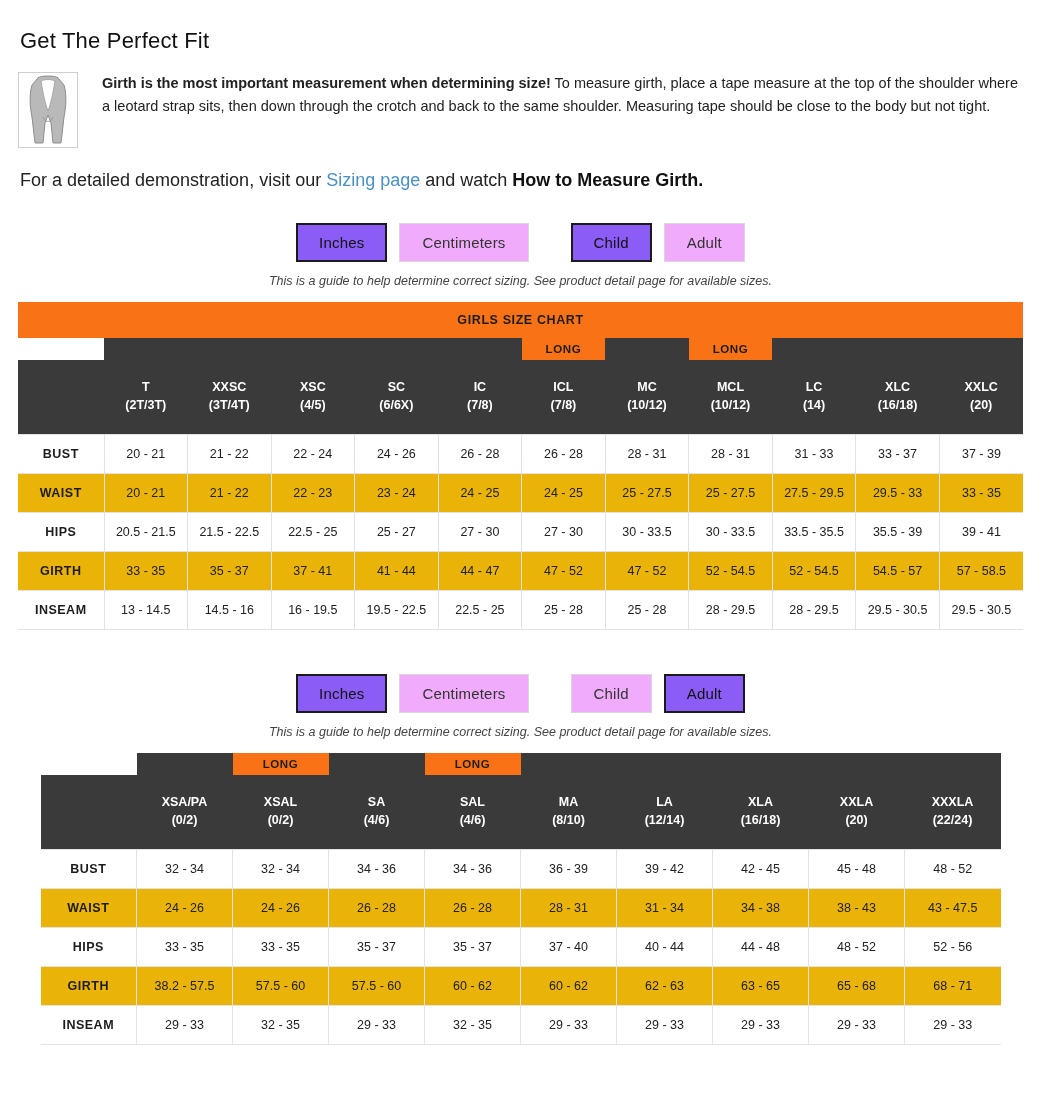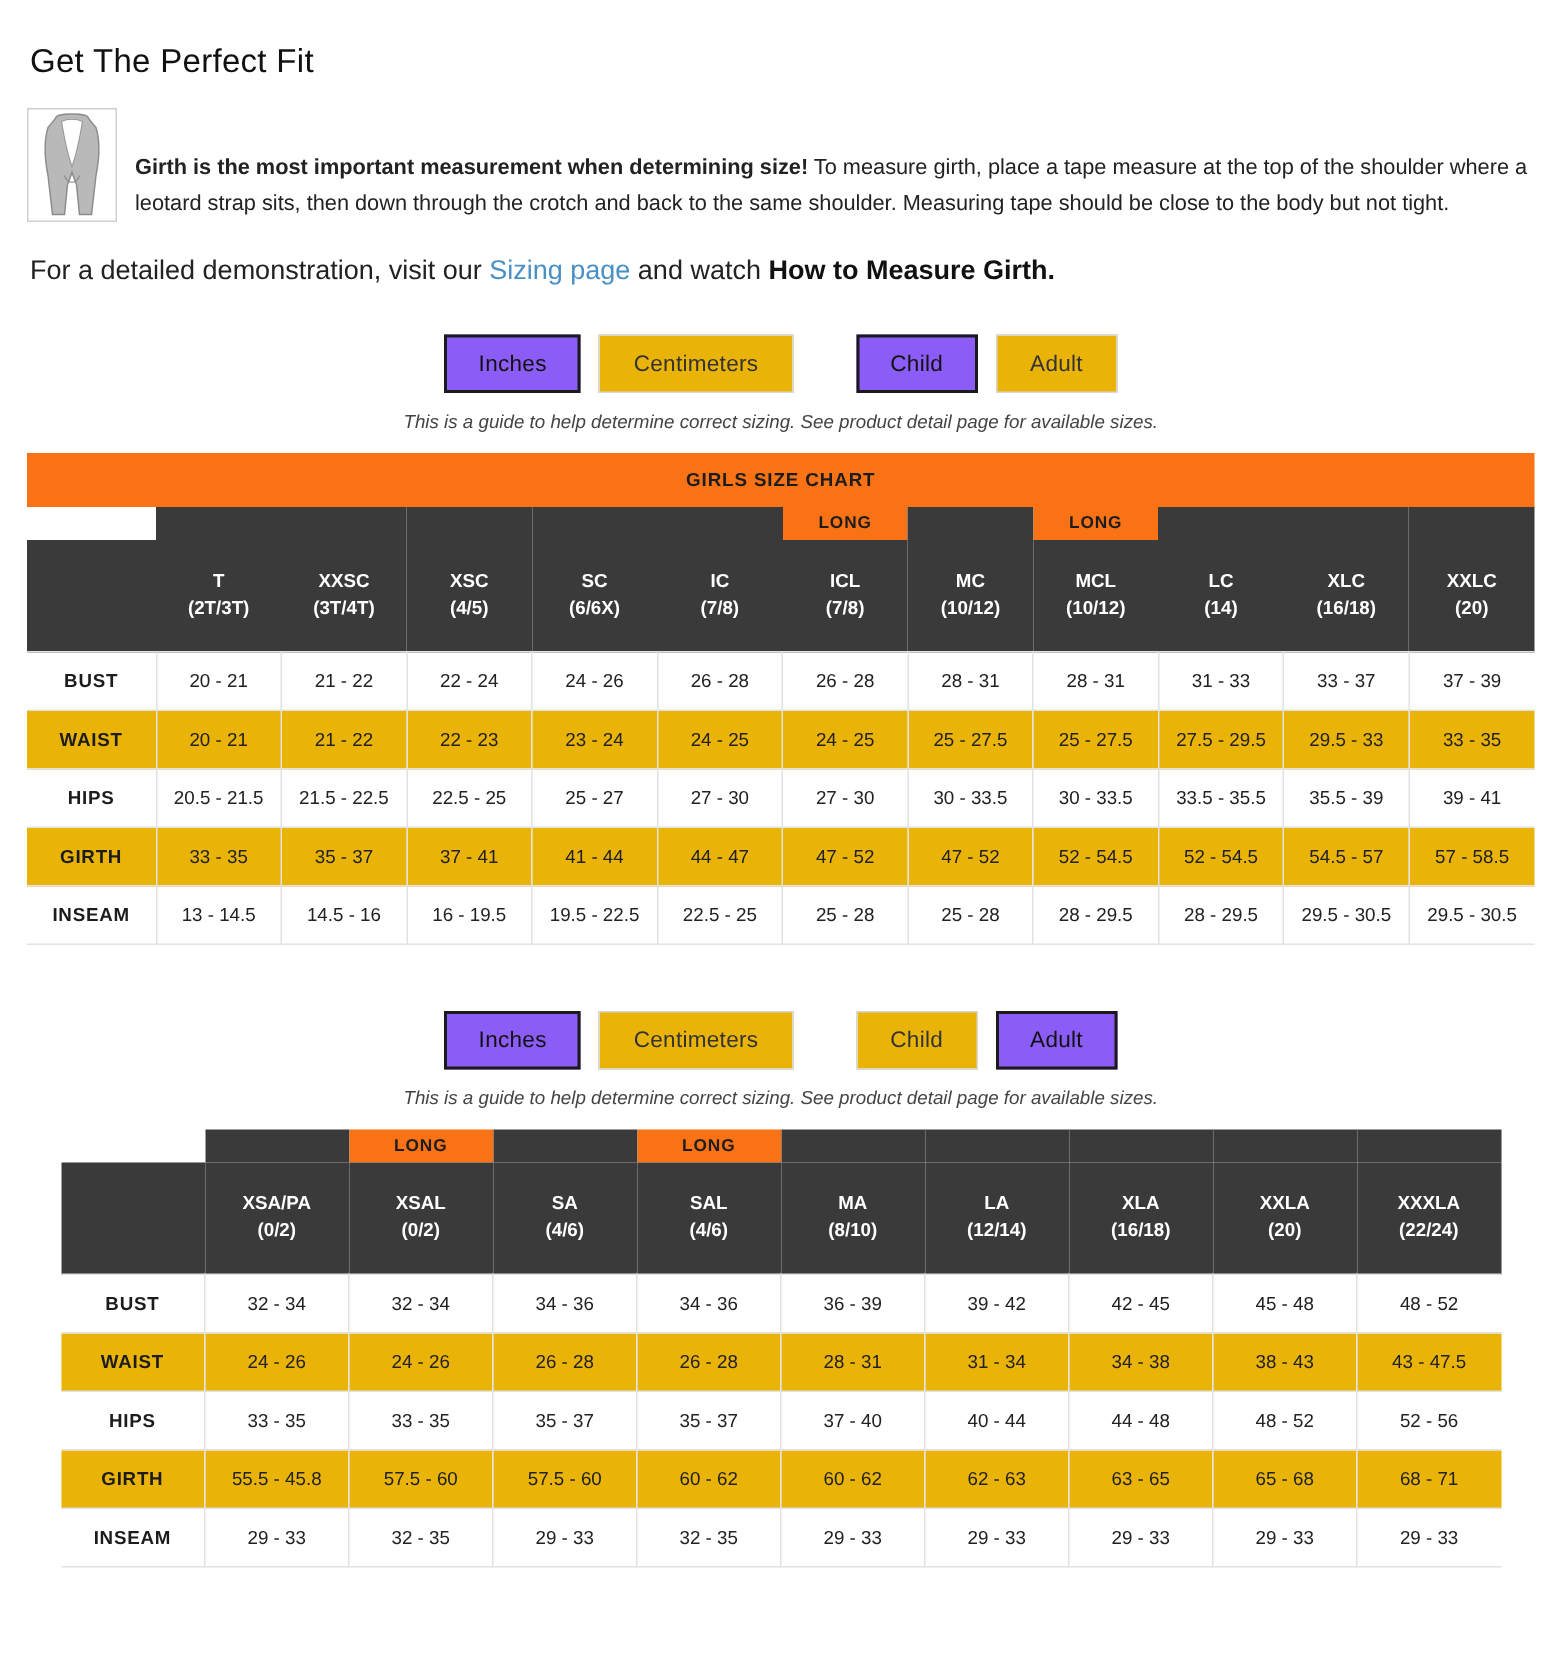--- a/index.html
+++ b/index.html
@@ -21,22 +21,22 @@
   }
   h1.title {
     font-size: 22px;
     font-weight: 400;
     letter-spacing: 0.2px;
     margin: 6px 0 18px 2px;
     color: #111;
   }
   .intro {
     display: flex;
-    align-items: flex-end;
-    gap: 12px;
+    align-items: flex-start;
+    gap: 24px;
     margin-bottom: 18px;
   }
   .leotard-figure {
     flex: 0 0 auto;
     width: 60px;
     height: 76px;
     border: 1px solid #cfcfcf;
     background: #fff;
     box-sizing: border-box;
     position: relative;
@@ -73,21 +73,21 @@
     gap: 12px;
     margin: 28px 0 12px 0;
   }
   .toggle-row.second {
     margin-top: 44px;
   }
   .btn {
     font-family: "Liberation Sans", sans-serif;
     font-size: 15px;
     color: #333;
-    background: #eab308;
+    background: #f0abfc;
     border: 1px solid #d8d8d8;
     padding: 11px 22px;
     box-sizing: border-box;
     cursor: pointer;
     letter-spacing: 0.2px;
     line-height: 1;
   }
   .btn.active {
     background: #8b5cf6;
     border: 2px solid #1a1a1a;
@@ -463,21 +463,21 @@
         <td>35 - 37</td>
         <td>35 - 37</td>
         <td>37 - 40</td>
         <td>40 - 44</td>
         <td>44 - 48</td>
         <td>48 - 52</td>
         <td>52 - 56</td>
       </tr>
       <tr class="data-row alt">
         <th class="rowlabel">GIRTH</th>
-        <td>55.5 - 45.8</td>
+        <td>38.2 - 57.5</td>
         <td>57.5 - 60</td>
         <td>57.5 - 60</td>
         <td>60 - 62</td>
         <td>60 - 62</td>
         <td>62 - 63</td>
         <td>63 - 65</td>
         <td>65 - 68</td>
         <td>68 - 71</td>
       </tr>
       <tr class="data-row">

